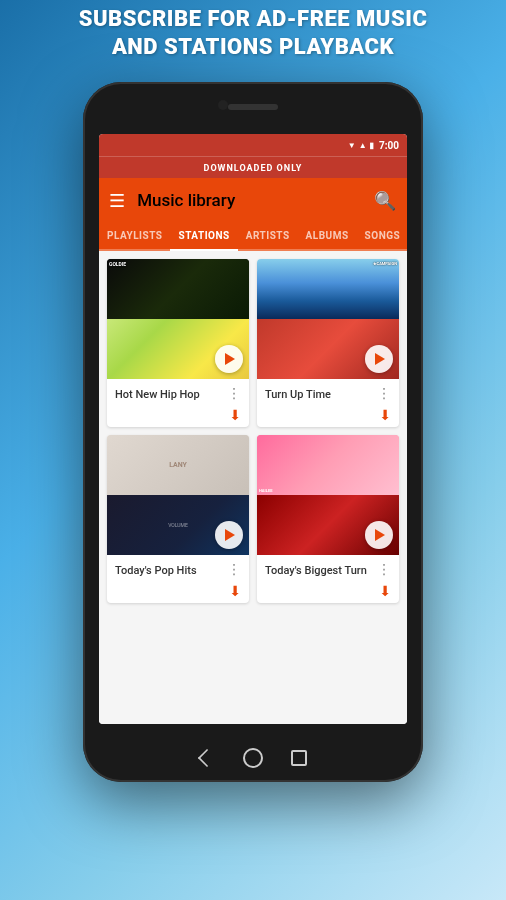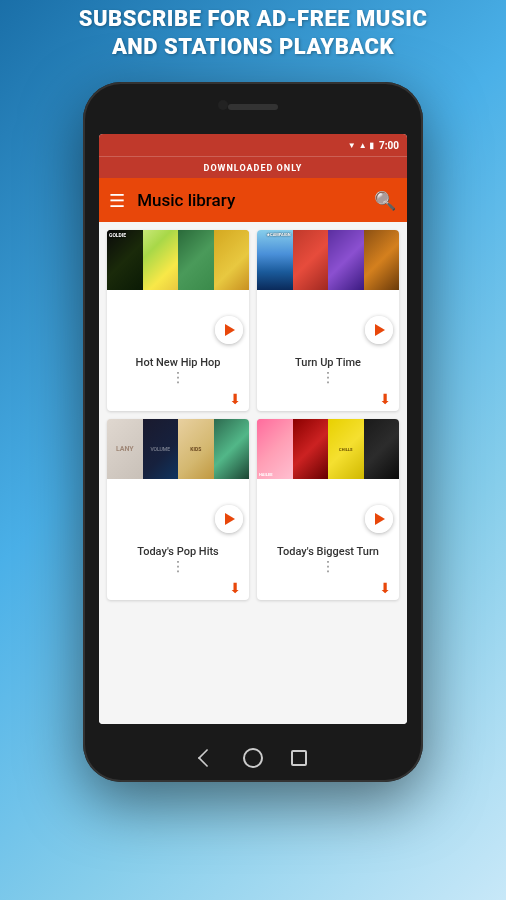--- a/index.html
+++ b/index.html
@@ -217,21 +217,21 @@
     .station-card {
       flex: 1;
       background: white;
       border-radius: 4px;
       overflow: hidden;
       box-shadow: 0 1px 3px rgba(0,0,0,0.15);
     }
 
     .card-images {
       display: grid;
-      grid-template-columns: 1fr 1fr 1fr 1fr;
+      grid-template-columns: 1fr;
       grid-template-rows: 1fr 1fr;
       height: 120px;
       position: relative;
     }
     .card-img {
       overflow: hidden;
       position: relative;
     }
 
     
@@ -260,23 +260,22 @@
       height: 0;
       border-top: 6px solid transparent;
       border-bottom: 6px solid transparent;
       border-left: 10px solid #e8470a;
       margin-left: 2px;
     }
 
     .card-footer {
       padding: 6px 8px 6px;
       display: flex;
-      align-items: center;
+      align-items: flex-end;
       justify-content: space-between;
-      flex-direction: column;
     }
     .card-title {
       font-size: 11px;
       font-weight: 500;
       color: #333;
       flex: 1;
     }
     .card-menu-icon {
       color: #888;
       font-size: 14px;
@@ -371,20 +370,27 @@
       <div class="downloaded-bar">
         <span class="downloaded-text">DOWNLOADED ONLY</span>
       </div>
 
       <div class="app-header">
         <span class="hamburger-icon">☰</span>
         <span class="header-title">Music library</span>
         <span class="search-icon-btn">🔍</span>
       </div>
 
+      <div class="tabs-bar">
+        <div class="tab-item">PLAYLISTS</div>
+        <div class="tab-item active">STATIONS</div>
+        <div class="tab-item">ARTISTS</div>
+        <div class="tab-item">ALBUMS</div>
+        <div class="tab-item">SONGS</div>
+      </div>
 
       <div class="content-area">
 
         <div class="stations-row">
 
           <div class="station-card">
             <div class="card-images">
               <div class="card-img">
                 <div class="mini-art art-goldie">
                   <div style="position:absolute;top:0;left:0;right:0;bottom:0;background:linear-gradient(135deg,#0a0a0a 0%,#1a2a0a 50%,#0a1a05 100%);"></div>

